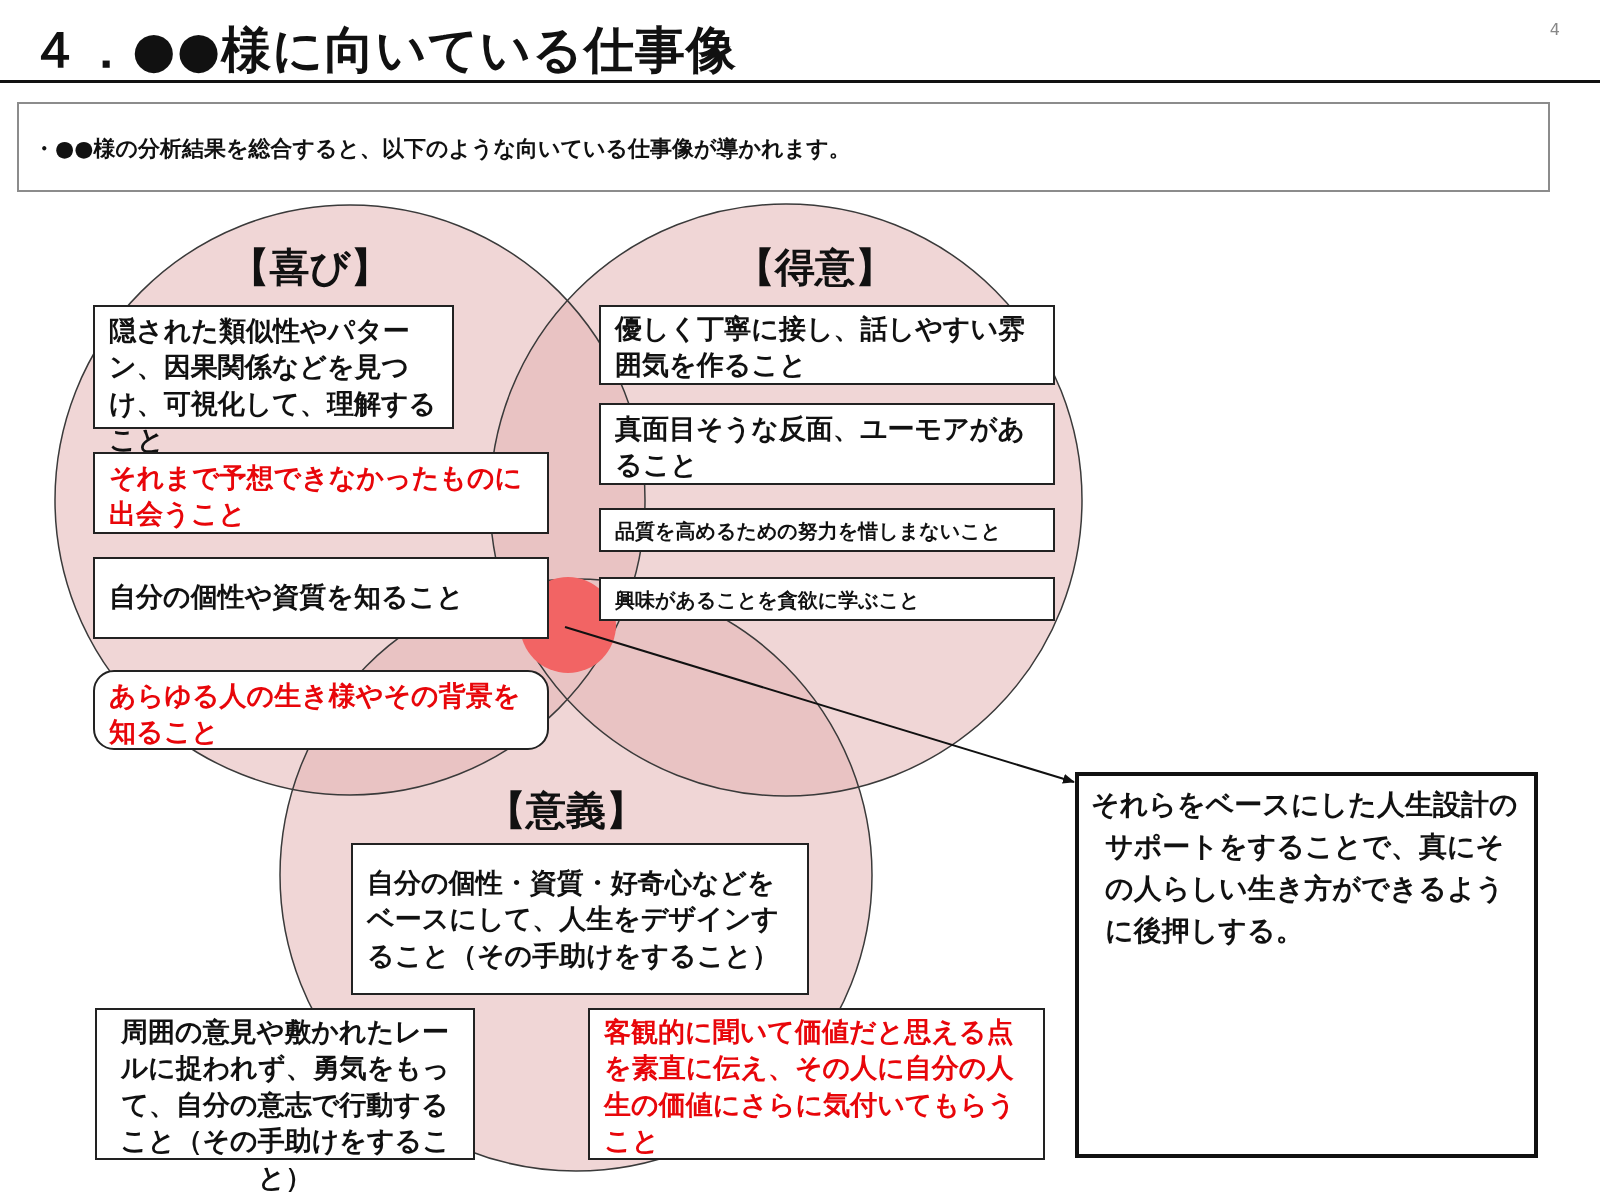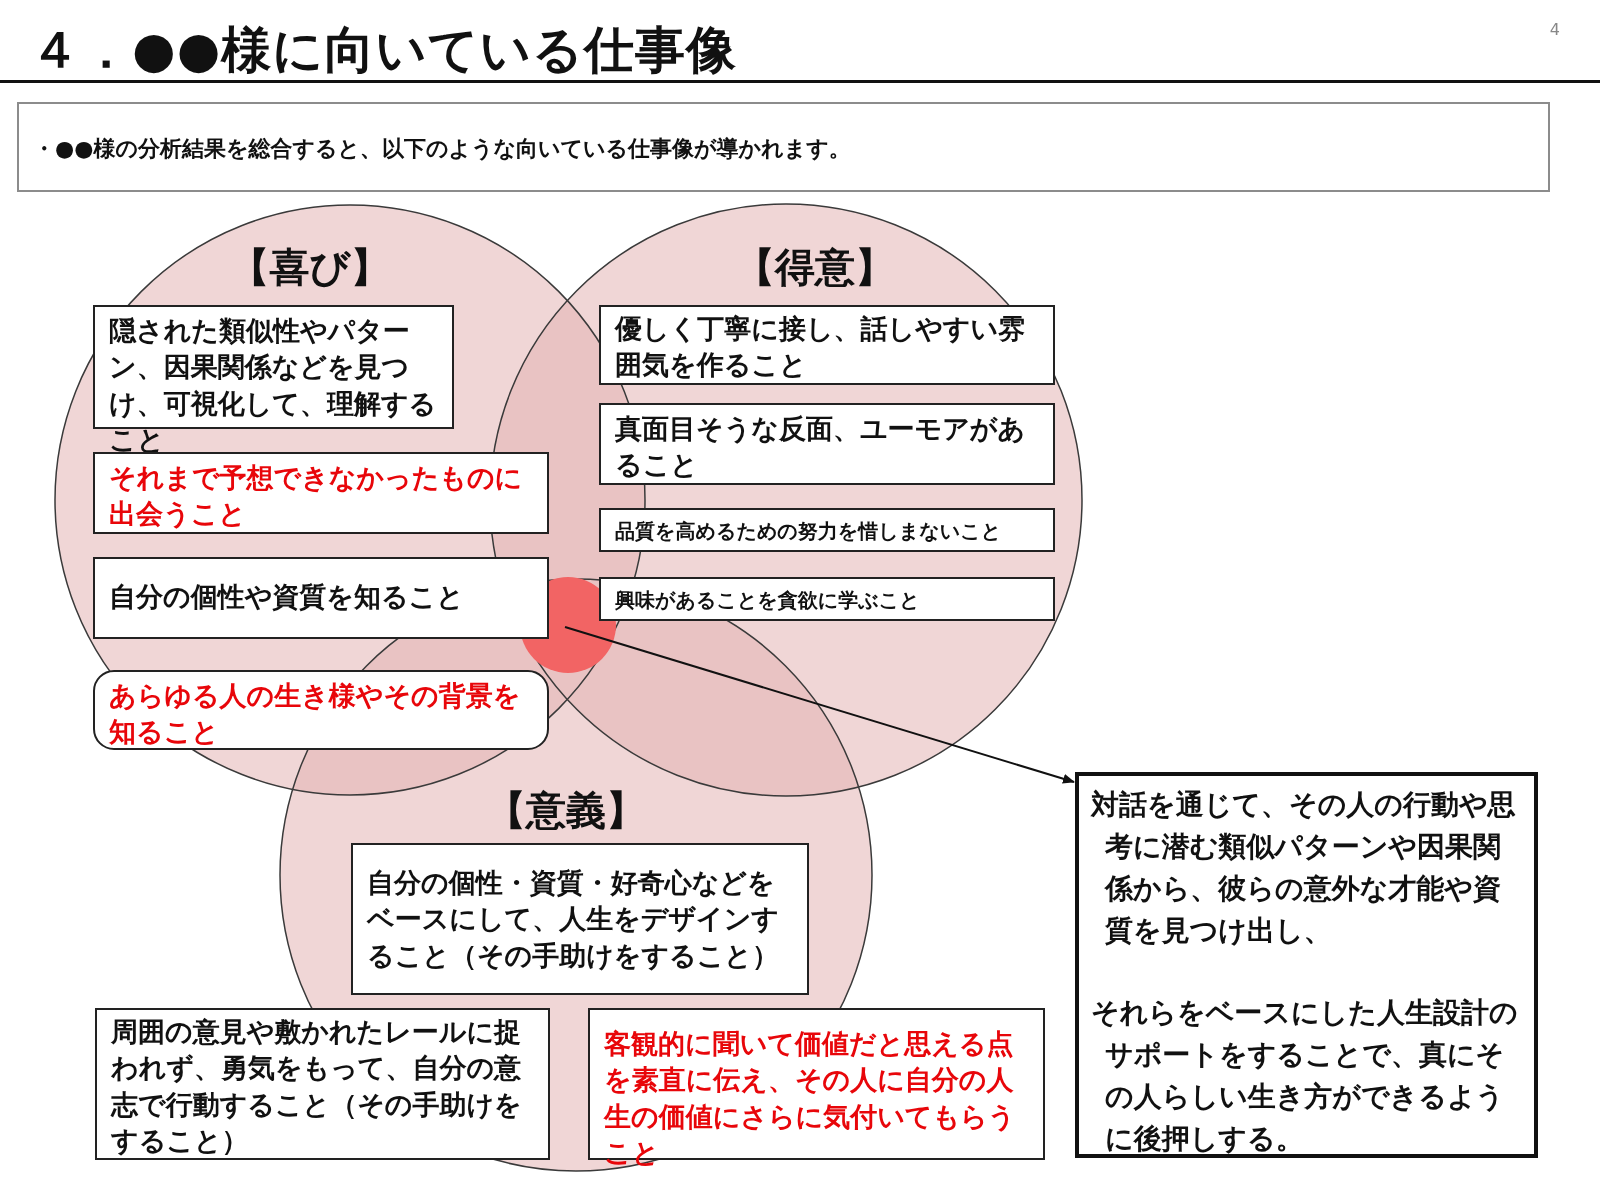--- a/index.html
+++ b/index.html
@@ -69,19 +69,18 @@
 <div class="item lg red" style="left:93px; top:452px; width:456px; height:82px;">それまで予想できなかったものに出会うこと</div>
 <div class="item lg" style="left:93px; top:557px; width:456px; height:82px; padding-top:20px;font-family:Liberation Serif, serif;">自分の個性や資質を知ること</div>
 <div class="item lg red" style="left:93px; top:670px; width:456px; height:80px;border-radius:21px;">あらゆる人の生き様やその背景を知ること</div>
 
 <div class="item lg" style="left:599px; top:305px; width:456px; height:80px; padding-top:4px;">優しく丁寧に接し、話しやすい雰囲気を作ること</div>
 <div class="item lg" style="left:599px; top:403px; width:456px; height:82px;">真面目そうな反面、ユーモアがあること</div>
 <div class="item sm" style="left:599px; top:508px; width:456px; height:44px;">品質を高めるための努力を惜しまないこと</div>
 <div class="item sm" style="left:599px; top:577px; width:456px; height:44px;">興味があることを貪欲に学ぶこと</div>
 
 <div class="item lg" style="left:351px; top:843px; width:458px; height:152px; padding-top:20px;">自分の個性・資質・好奇心などをベースにして、人生をデザインすること（その手助けをすること）</div>
-<div class="item lg" style="left:95px; top:1008px; width:455px; height:152px; padding-top:4px;">周囲の意見や敷かれたレールに捉われず、勇気をもって、自分の意志で行動すること（その手助けをすること）</div>
-<div class="item lg red" style="left:588px; top:1008px; width:457px; height:152px; padding-top:16px;">客観的に聞いて価値だと思える点を素直に伝え、その人に自分の人生の価値にさらに気付いてもらうこと</div>
+<div class="item lg" style="left:95px; top:1008px; width:380px; height:152px; padding-top:4px;text-align:center;">周囲の意見や敷かれたレールに捉われず、勇気をもって、自分の意志で行動すること（その手助けをすること）</div>
+<div class="item lg red" style="left:588px; top:1008px; width:457px; height:152px; padding-top:4px;">客観的に聞いて価値だと思える点を素直に伝え、その人に自分の人生の価値にさらに気付いてもらうこと</div>
 
 <div class="summary">
-  <p>対話を通じて、その人の行動や思考に潜む類似パターンや因果関係から、彼らの意外な才能や資質を見つけ出し、</p>
   <p>それらをベースにした人生設計のサポートをすることで、真にその人らしい生き方ができるように後押しする。</p>
 </div>
 
 </body></html>

